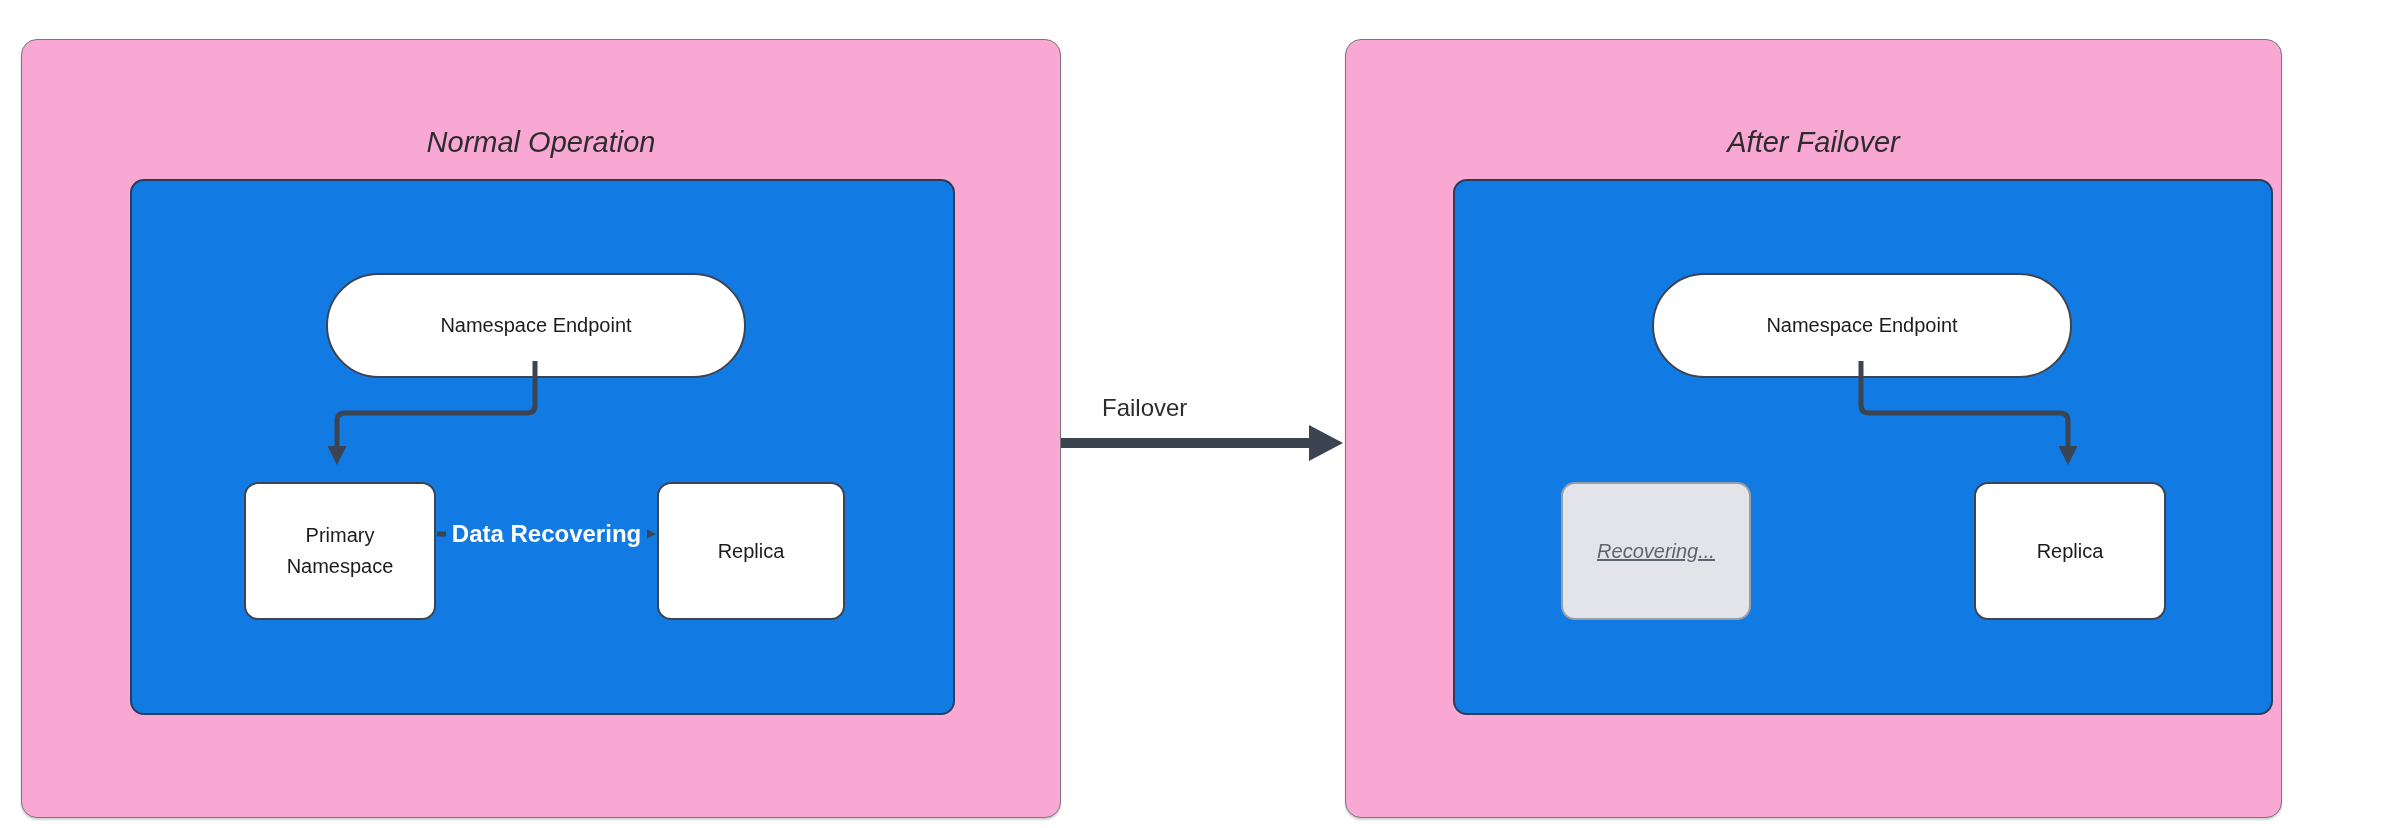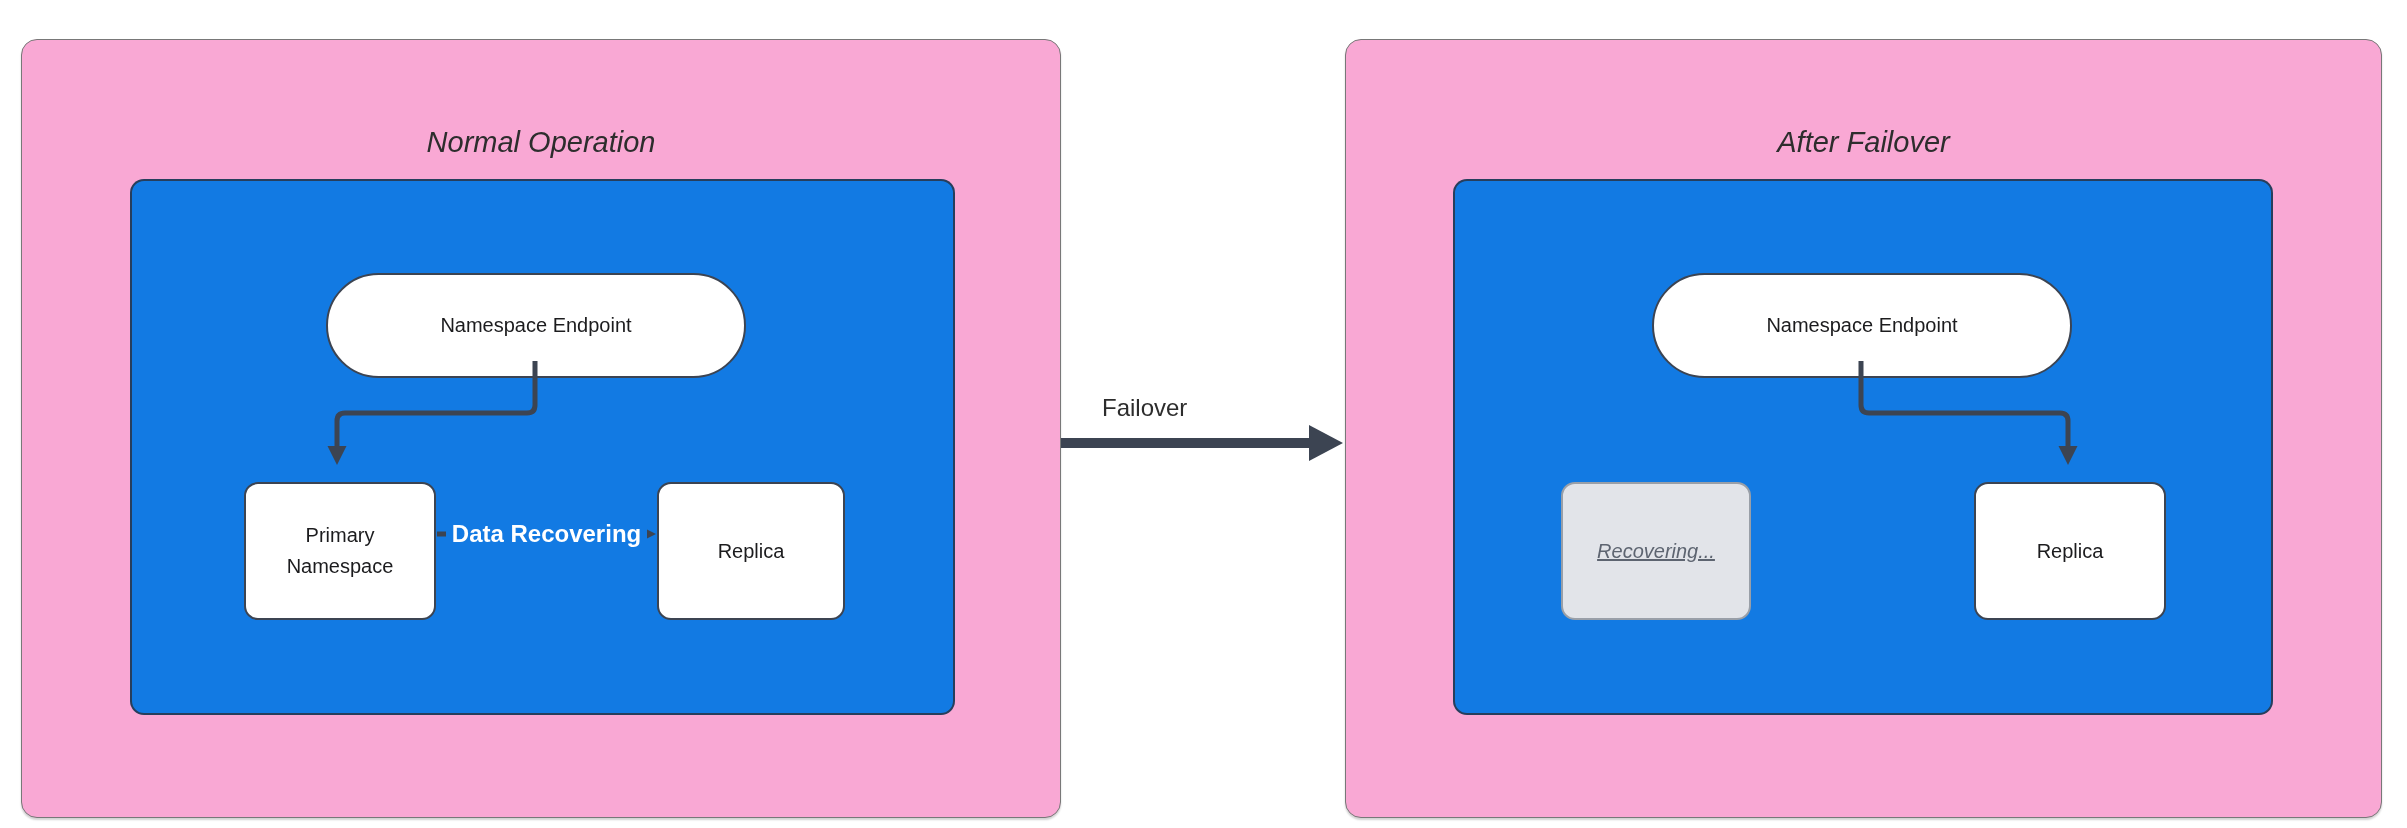--- a/index.html
+++ b/index.html
@@ -19,21 +19,21 @@
   body{font-family:"Liberation Sans","DejaVu Sans",sans-serif;}
   .canvas{position:relative;width:2407px;height:828px;background:#ffffff;overflow:hidden;}
 
   .panel{
     position:absolute;top:23px;height:779px;background:#f9a8d4;
     border:1px solid var(--panel-border,#787878);border-radius:16px;
     box-shadow:0 2px 2px rgba(0,0,0,0.18);
     margin-top:16px;
   }
   .panel.left{left:21px;width:1040px;}
-  .panel.right{left:1345px;width:1037px;}
+  .panel.right{left:1345px;width:937px;}
 
   .panel-title{
     position:absolute;top:86px;left:0;width:100%;text-align:center;
     font-style:italic;font-size:29px;line-height:32px;color:var(--title-text,#2d2d2d);
   }
 
   .cluster{
     position:absolute;background:var(--blue,#127ae3);
     border:2px solid rgba(44,52,68,0.85);border-radius:14px;
   }

